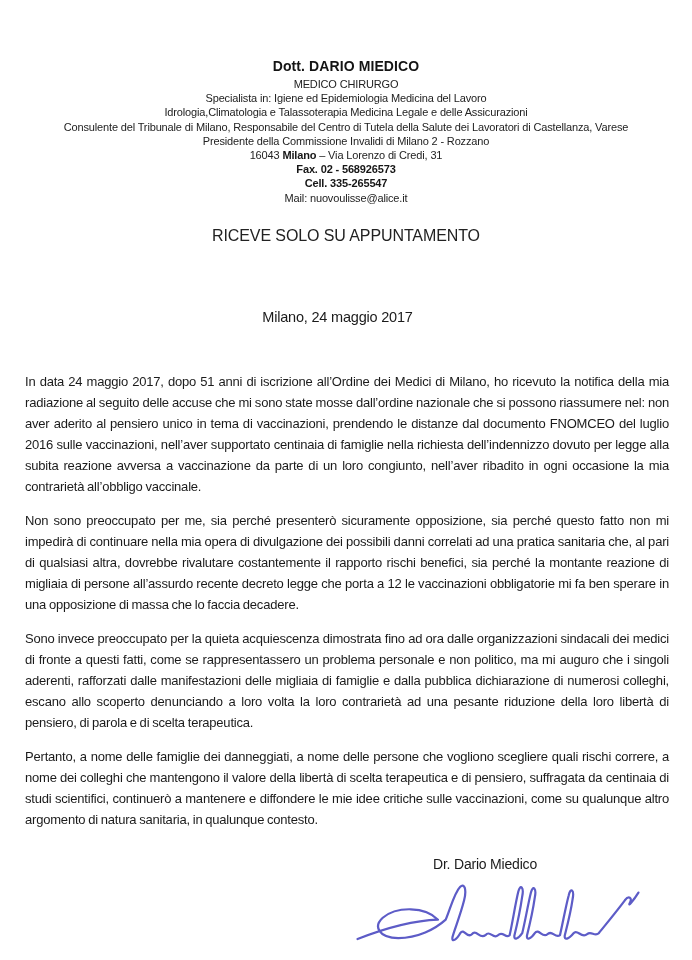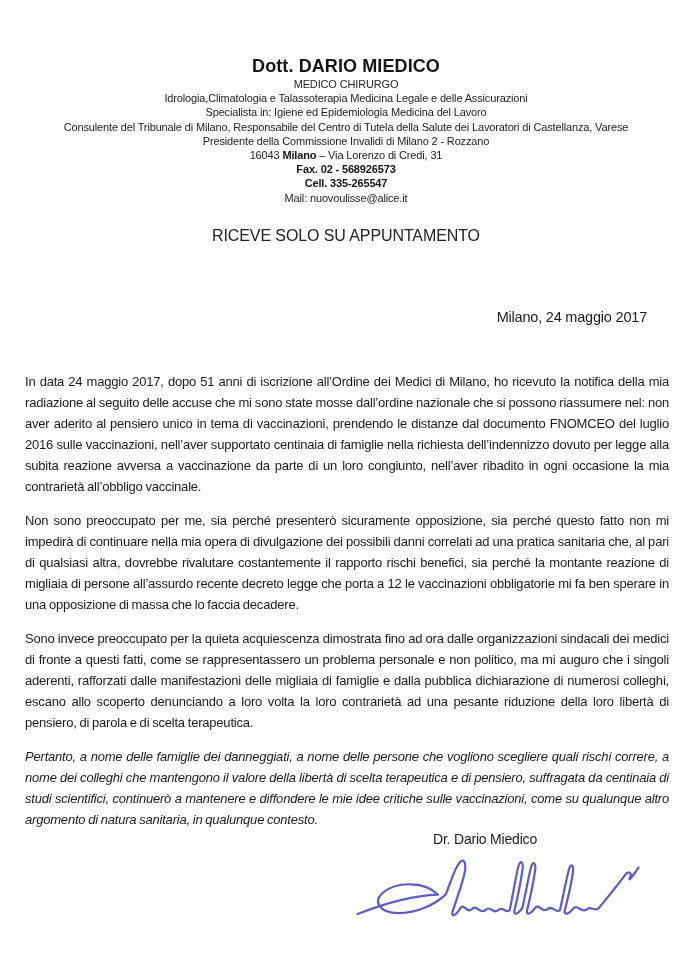--- a/index.html
+++ b/index.html
@@ -18,21 +18,21 @@
     color: #1d1d1d;
     -webkit-font-smoothing: antialiased;
   }
   
   .letterhead {
     padding-top: 56px;
     text-align: center;
     line-height: 14.2px;
   }
   .lh-name {
-    font-size: 18px;
+    font-size: 14px;
     font-weight: bold;
     line-height: 21px;
     letter-spacing: 0.1px;
     color: #141414;
   }
   .lh-line {
     font-size: 11px;
     letter-spacing: -0.15px;
     color: #222;
   }
@@ -41,45 +41,45 @@
   .lh-notice {
     margin-top: 24px;
     font-size: 16px;
     letter-spacing: -0.1px;
     text-align: center;
     color: #222;
   }
   
   .dateline {
     margin-top: 64px;
-    padding-right: 45px;
-    text-align: right;
+    padding-right: 17px;
+    text-align: center;
     font-size: 14.5px;
     letter-spacing: -0.2px;
     line-height: 20px;
     color: #1b1b1b;
   }
   
   .letter-body {
     margin: 44px 40px 0 25px;
     width: 644px;
   }
   .letter-body p {
     margin: 0 0 13px 0;
     font-size: 13px;
     line-height: 21px;
     letter-spacing: -0.2px;
     word-spacing: -0.6px;
     text-align: justify;
     color: #1b1b1b;
   }
-  .letter-body p:last-child { margin-bottom: 0; font-style: italic; }
+  .letter-body p:last-child { margin-bottom: 0; }
   
   .sig-name {
-    margin-top: 0;
+    margin-top: 25px;
     padding-left: 433px;
     font-size: 14px;
     letter-spacing: -0.2px;
     line-height: 18px;
     color: #1b1b1b;
   }
   .sig-wrap {
     margin: 6px 0 0 348px;
     width: 300px;
     height: 92px;
@@ -87,22 +87,22 @@
   .sig-wrap svg { display: block; width: 300px; height: 92px; }
 </style>
 </head>
 <body>
 
 <div class="page">
 
   <header class="letterhead">
     <div class="lh-name">Dott. DARIO MIEDICO</div>
     <div class="lh-line">MEDICO CHIRURGO</div>
+    <div class="lh-line">Specialista in: Igiene ed Epidemiologia Medicina del Lavoro</div>
     <div class="lh-line">Idrologia,Climatologia e Talassoterapia Medicina Legale e delle Assicurazioni</div>
-    <div class="lh-line">Specialista in: Igiene ed Epidemiologia Medicina del Lavoro</div>
     <div class="lh-line">Consulente del Tribunale di Milano, Responsabile del Centro di Tutela della Salute dei Lavoratori di Castellanza, Varese</div>
     <div class="lh-line">Presidente della Commissione Invalidi di Milano 2 - Rozzano</div>
     <div class="lh-line"><span>16043 </span><b>Milano</b><span> – Via Lorenzo di Credi, 31</span></div>
     <div class="lh-line lh-bold">Fax. 02 - 568926573</div>
     <div class="lh-line lh-bold">Cell. 335-265547</div>
     <div class="lh-line">Mail: nuovoulisse@alice.it</div>
     <div class="lh-notice">RICEVE SOLO SU APPUNTAMENTO</div>
   </header>
 
   <div class="dateline">Milano, 24 maggio 2017</div>

